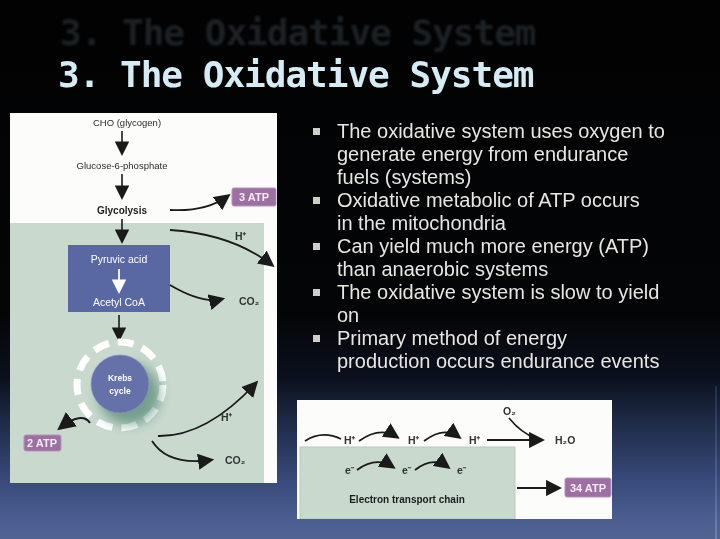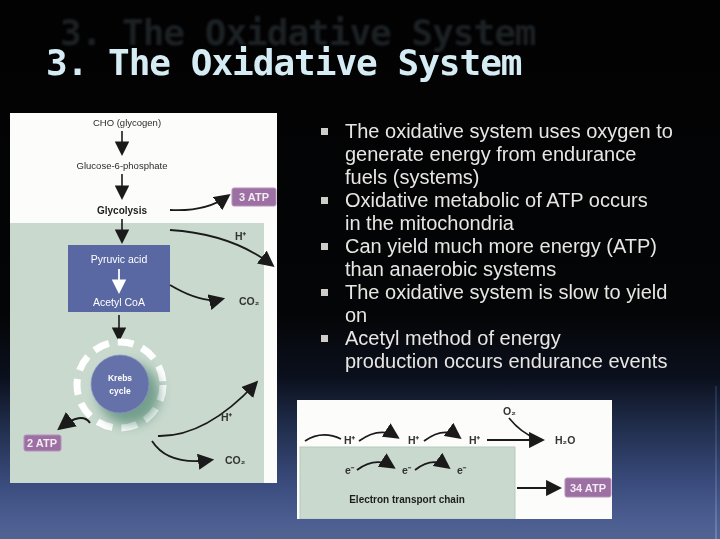--- a/index.html
+++ b/index.html
@@ -11,21 +11,21 @@
   .title-ghost{
     position:absolute;left:60px;top:12px;
     font-family:"DejaVu Sans Mono",monospace;font-weight:bold;font-size:36px;
     color:#1c2124;letter-spacing:-1px;filter:blur(1px);
   }
   .title{
     position:absolute;left:42px;top:38px;
     font-family:"DejaVu Sans Mono",monospace;font-weight:bold;font-size:36px;
     color:#d5ecf4;letter-spacing:-1px;white-space:nowrap;
   }
-  .bullets{position:absolute;left:316px;top:120px;width:404px;}
+  .bullets{position:absolute;left:308px;top:120px;width:404px;}
   .bullet{display:flex;align-items:flex-start;color:#e8e6e3;font-size:20px;line-height:23px;}
   .bullet .sq{flex:none;width:7px;height:7px;background:#cfcdca;margin:8px 17px 0 5px;}
   .bullet .lines span{display:block;}
   .panel-left{position:absolute;left:10px;top:113px;width:267px;height:370px;background:#fcfcfa;}
   .panel-bottom{position:absolute;left:297px;top:400px;width:315px;height:119px;background:#fcfcfa;}
   .edge-right{position:absolute;right:3px;top:386px;width:2px;height:153px;
     background:linear-gradient(#233055,#7586b5);opacity:.85;}
   svg{display:block;}
   .dlabel{font-family:"Liberation Sans",sans-serif;font-size:10px;fill:#2b2b2b;}
   .dsmall{font-family:"Liberation Sans",sans-serif;font-size:9.5px;fill:#2b2b2b;}
@@ -33,21 +33,21 @@
   .chem{font-family:"Liberation Sans",sans-serif;font-size:10.5px;font-weight:bold;fill:#333;}
   .wtxt{font-family:"Liberation Sans",sans-serif;fill:#fff;}
   .badgetxt{font-family:"Liberation Sans",sans-serif;font-size:11px;font-weight:bold;fill:#f3eaf4;}
 </style>
 </head>
 <body>
 
 <div class="slide">
 
   <div class="title-ghost">3. The Oxidative System</div>
-  <h1 class="title" style="margin:4px;">3. The Oxidative System</h1>
+  <h1 class="title" style="margin:16px;">3. The Oxidative System</h1>
 
   <div class="panel-left">
     <svg width="267" height="370" viewBox="0 0 267 370">
       <defs>
         <marker id="ab" viewBox="0 0 10 10" refX="8" refY="5" markerWidth="9" markerHeight="9" orient="auto-start-reverse">
           <path d="M0,0 L10,5 L0,10 z" fill="#1a1a1a"></path>
         </marker>
         <marker id="aw" viewBox="0 0 10 10" refX="8" refY="5" markerWidth="8" markerHeight="8" orient="auto-start-reverse">
           <path d="M0,0 L10,5 L0,10 z" fill="#ffffff"></path>
         </marker>
@@ -127,21 +127,21 @@
     <div class="bullet">
       <span class="sq"></span>
       <span class="lines">
         <span>The oxidative system is slow to yield</span>
         <span>on</span>
       </span>
     </div>
     <div class="bullet">
       <span class="sq"></span>
       <span class="lines">
-        <span>Acetyl method of energy</span>
+        <span>Primary method of energy</span>
         <span>production occurs endurance events</span>
       </span>
     </div>
   </div>
 
   <div class="panel-bottom">
     <svg width="315" height="119" viewBox="0 0 315 119">
       <rect x="3" y="47" width="215" height="72" fill="#c9d9ce" stroke="#b6c8bc" stroke-width="1"></rect>
 
       <path d="M8,41 Q25,30 44,39" fill="none" stroke="#1a1a1a" stroke-width="1.8"></path>

